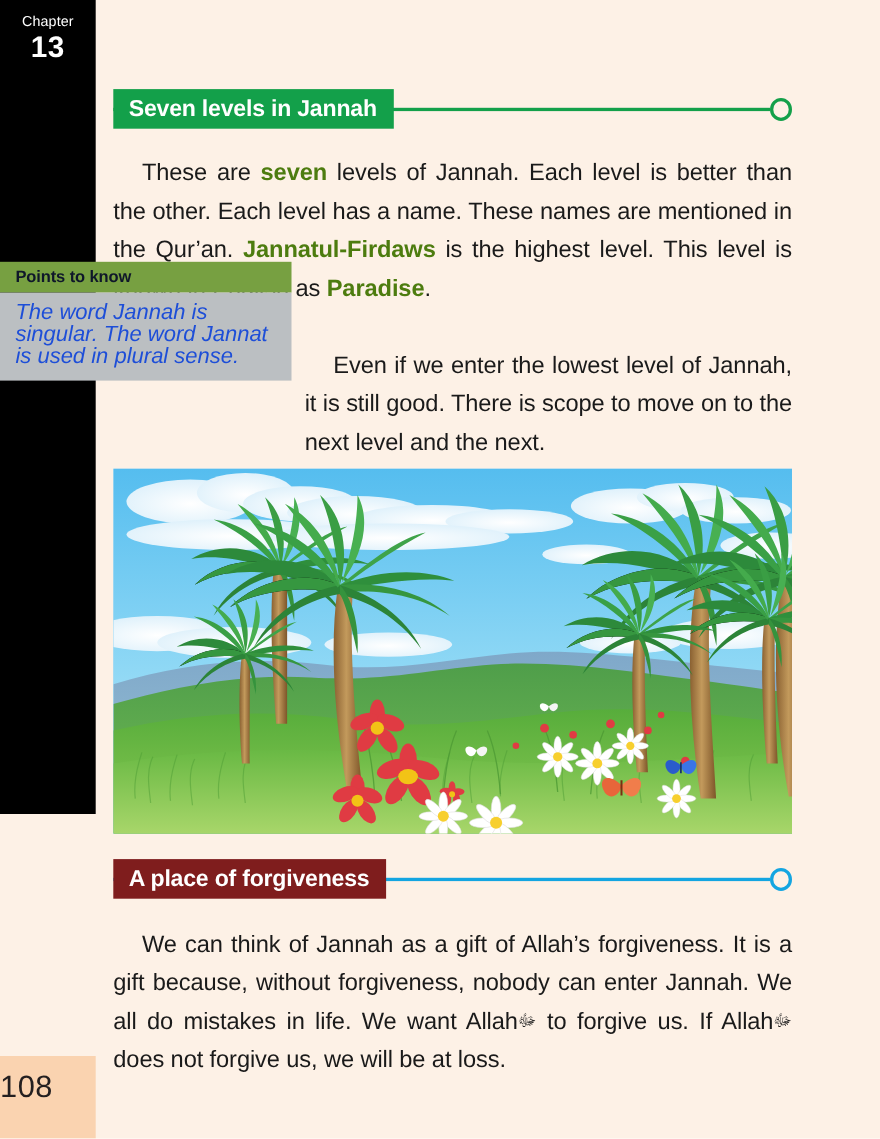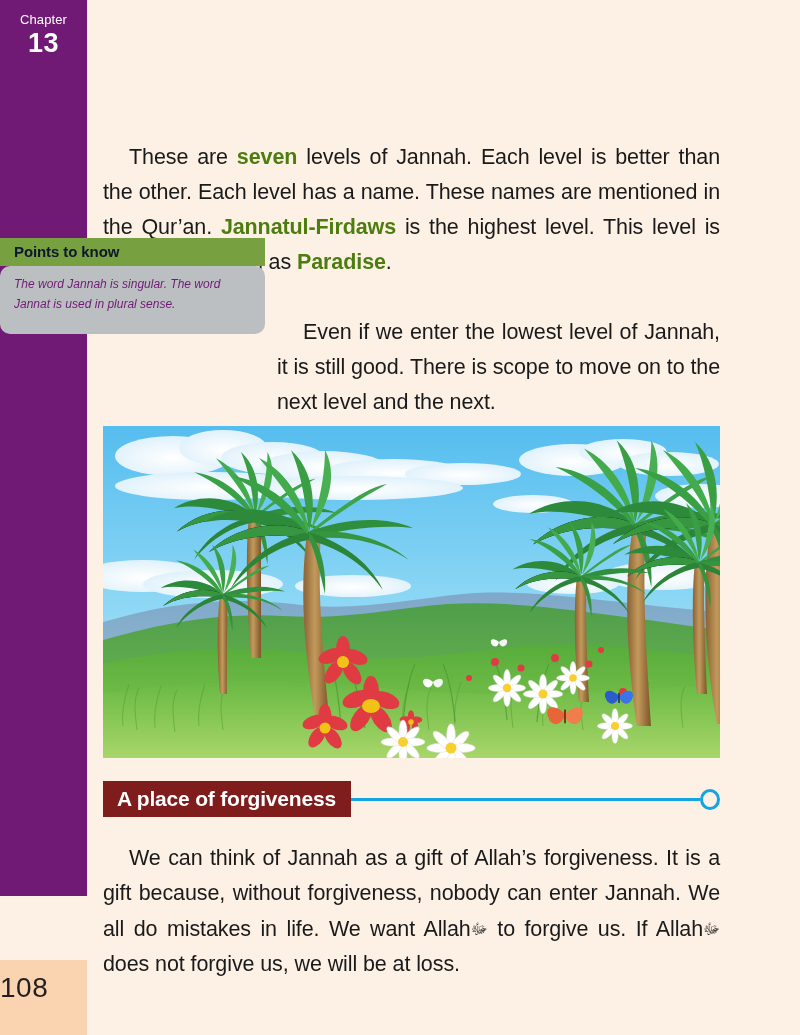--- a/index.html
+++ b/index.html
@@ -18,22 +18,22 @@
     height: 1035px;
     background: #fdf1e6;
   }
 
   
   .sidebar {
     position: absolute;
     left: 0;
     top: 0;
     width: 87px;
-    height: 896px;
-    background: #701a75;
+    height: 740px;
+    background: #000000;
   }
   .chapter-word {
     position: absolute;
     top: 12px;
     left: 0;
     width: 87px;
     text-align: center;
     color: #ffffff;
     font-size: 13px;
     letter-spacing: .1px;
@@ -143,27 +143,26 @@
   .ptk-head {
     background: #77a041;
     color: #0f172a;
     font-size: 15px;
     font-weight: bold;
     padding: 5px 0 6px 14px;
     letter-spacing: -0.1px;
   }
   .ptk-body {
     background: #bbbfc2;
-    color: #701a75;
+    color: #1d4ed8;
     font-style: italic;
-    font-size: 12px;
+    font-size: 20px;
     line-height: 20px;
     padding: 8px 10px 12px 14px;
     min-height: 68px;
-    border-radius: 10px;
   }
 
   
   .illus {
     position: absolute;
     left: 103px;
     top: 426px;
     width: 617px;
     height: 332px;
     overflow: hidden;
@@ -178,20 +177,25 @@
 
   <div class="sidebar">
     <div class="chapter-word">Chapter</div>
     <div class="chapter-number">13</div>
   </div>
 
   <div class="footer-block">
     <div class="page-number">108</div>
   </div>
 
+  <div class="banner-row banner-green" style="top:81px;">
+    <div class="banner-line" style="left:0; right:20px;"></div>
+    <div class="banner-circle" style="right:0;"></div>
+    <div class="banner-tab">Seven levels in Jannah</div>
+  </div>
 
   <div class="para" style="left:103px; top:140px; width:617px;">
     <span class="indent"></span><span>These are </span><span class="red">seven</span><span> levels of Jannah.  Each level is better than the other.  Each level has a name. These names are mentioned  in the Qur’an.  </span><span class="red">Jannatul-Firdaws</span><span> is the highest level.  This level is known in English as </span><span class="red">Paradise</span><span>.</span>
   </div>
 
   <div class="ptk">
     <div class="ptk-head">Points to know</div>
     <div class="ptk-body">The word Jannah is singular. The word Jannat is used in plural sense.</div>
   </div>
 

